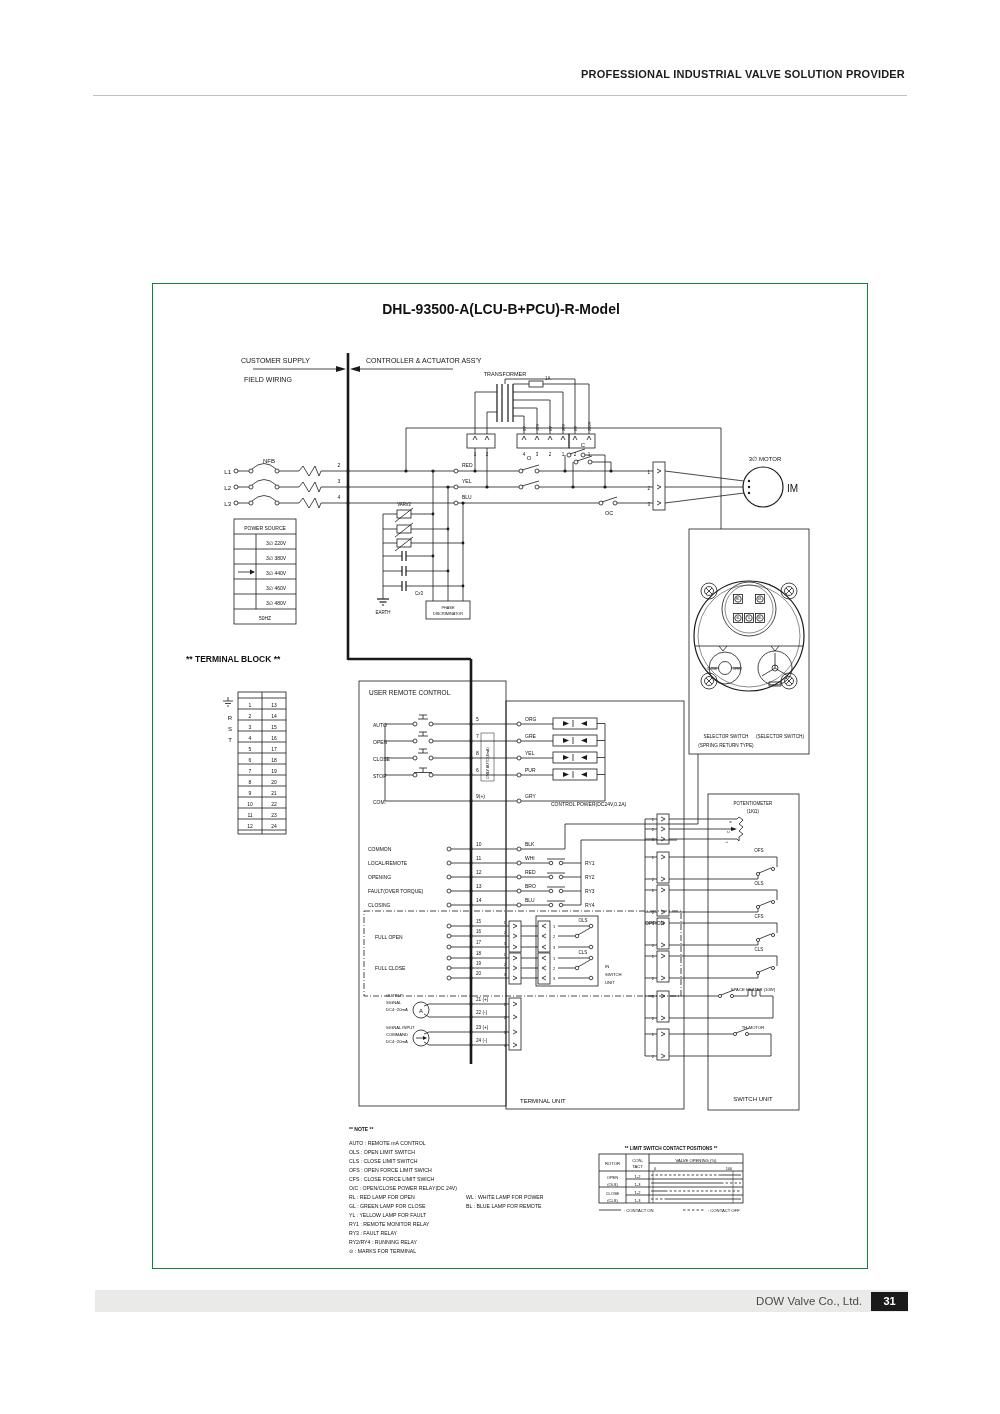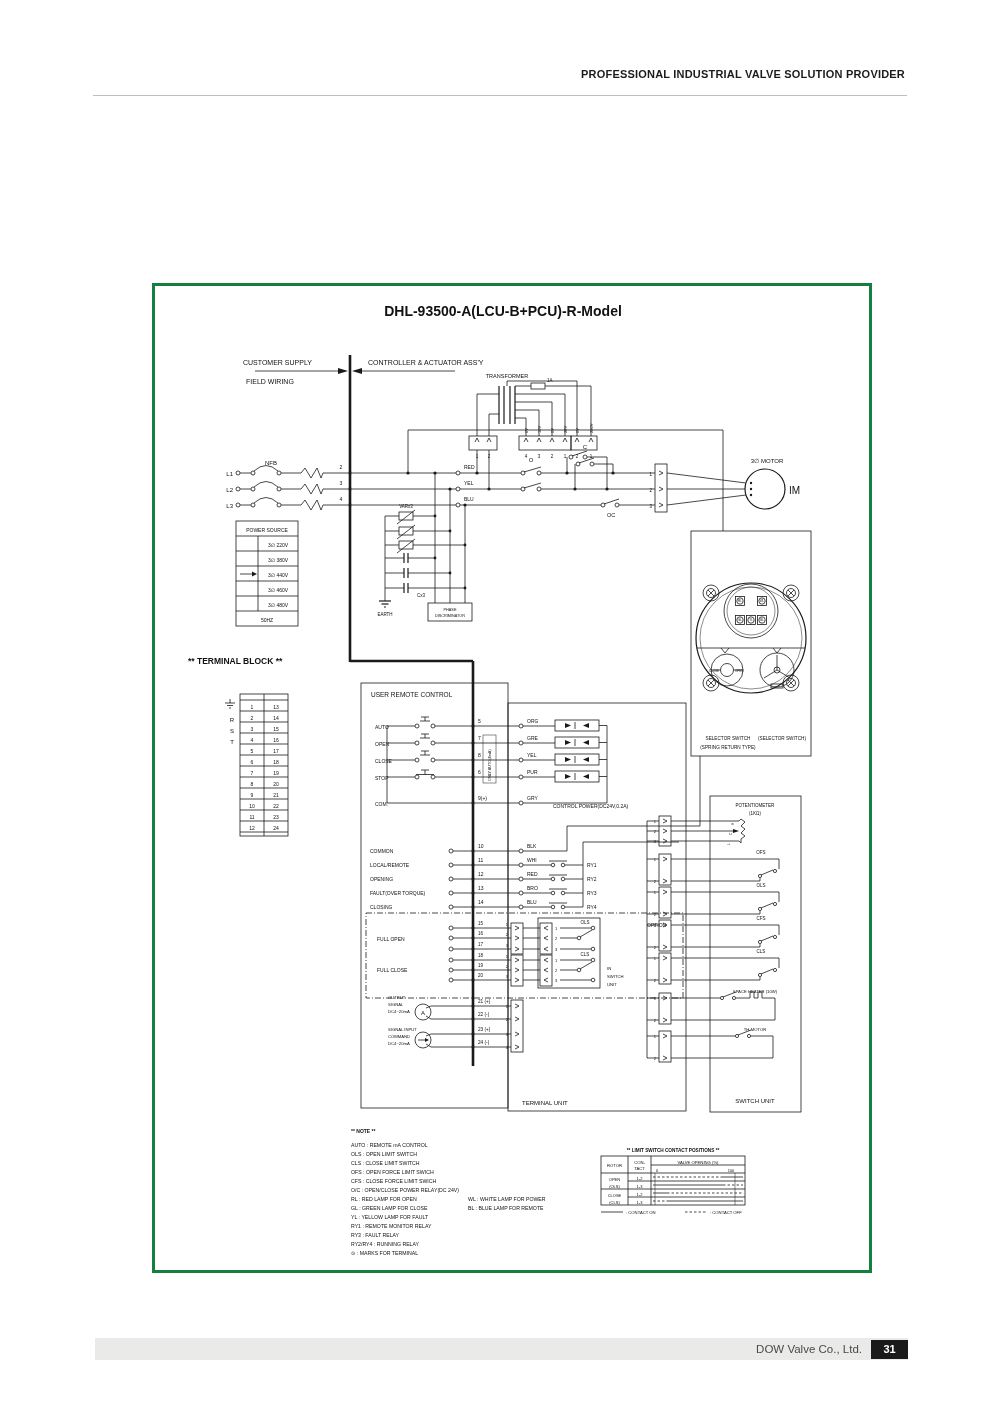--- a/index.html
+++ b/index.html
@@ -1,20 +1,20 @@
 <!DOCTYPE html>
 <html><head>
 <meta charset="utf-8">
 <style>
   html,body{margin:0;padding:0;background:#fff;}
   body{width:1000px;height:1414px;position:relative;font-family:"Liberation Sans",sans-serif;overflow:hidden;}
   .hdr{position:absolute;top:68px;right:95px;font-size:11px;font-weight:bold;color:#1c1c1c;letter-spacing:.2px;margin-left:36px;}
   .hdr-rule{position:absolute;top:95px;left:93px;width:814px;height:1px;background:#bfbfbf;}
-  .frame{position:absolute;left:152px;top:283px;width:714px;height:984px;border:3px solid #15803d;background:#fff;}
-  .ftr{position:absolute;left:95px;top:1338px;width:813px;height:22px;background:#eaeae8;display:flex;align-items:center;justify-content:flex-end;gap:9px;}
+  .frame{position:absolute;left:152px;top:283px;width:714px;height:984px;border:1px solid #15803d;background:#fff;}
+  .ftr{position:absolute;left:95px;top:1290px;width:813px;height:22px;background:#eaeae8;display:flex;align-items:center;justify-content:flex-end;gap:9px;}
   .ftr-co{font-size:11.5px;color:#4a4a4a;}
   .ftr-pg{width:37px;height:19px;background:#1a1a1a;color:#fff;display:flex;align-items:center;justify-content:center;font-size:11px;font-weight:bold;}
   svg line,svg path,svg polyline,svg rect,svg circle{stroke:#1a1a1a;fill:none;stroke-width:.8;}
   svg text{fill:#111;stroke:none;font-family:"Liberation Sans",sans-serif;}
   .thk{stroke-width:2.6;}
   .w12{stroke-width:1.2;}
   .thin{stroke-width:.5;}
   .dot{fill:#1a1a1a;stroke:none;}
   .oc{fill:#fff;stroke:#1a1a1a;}
   .fillb{fill:#1a1a1a;stroke:none;}

